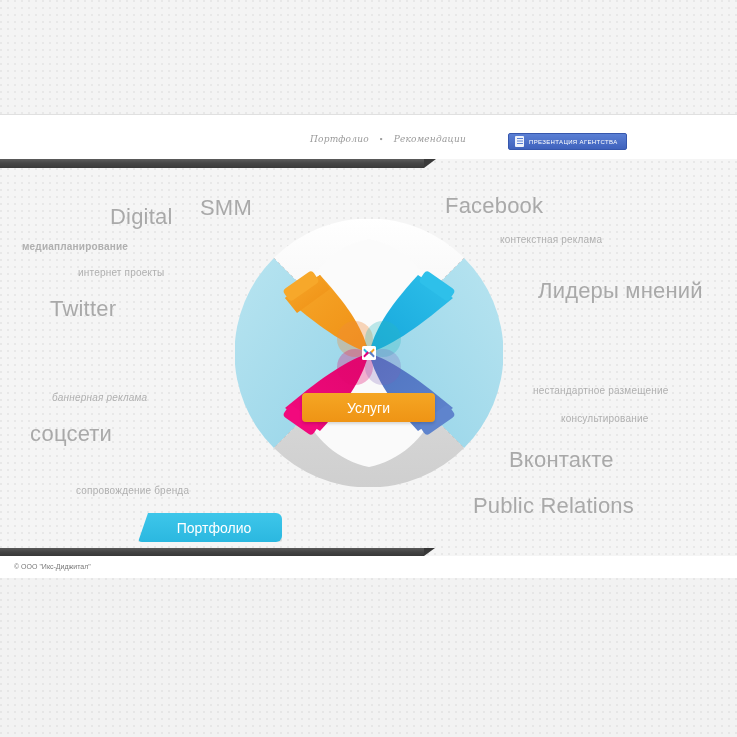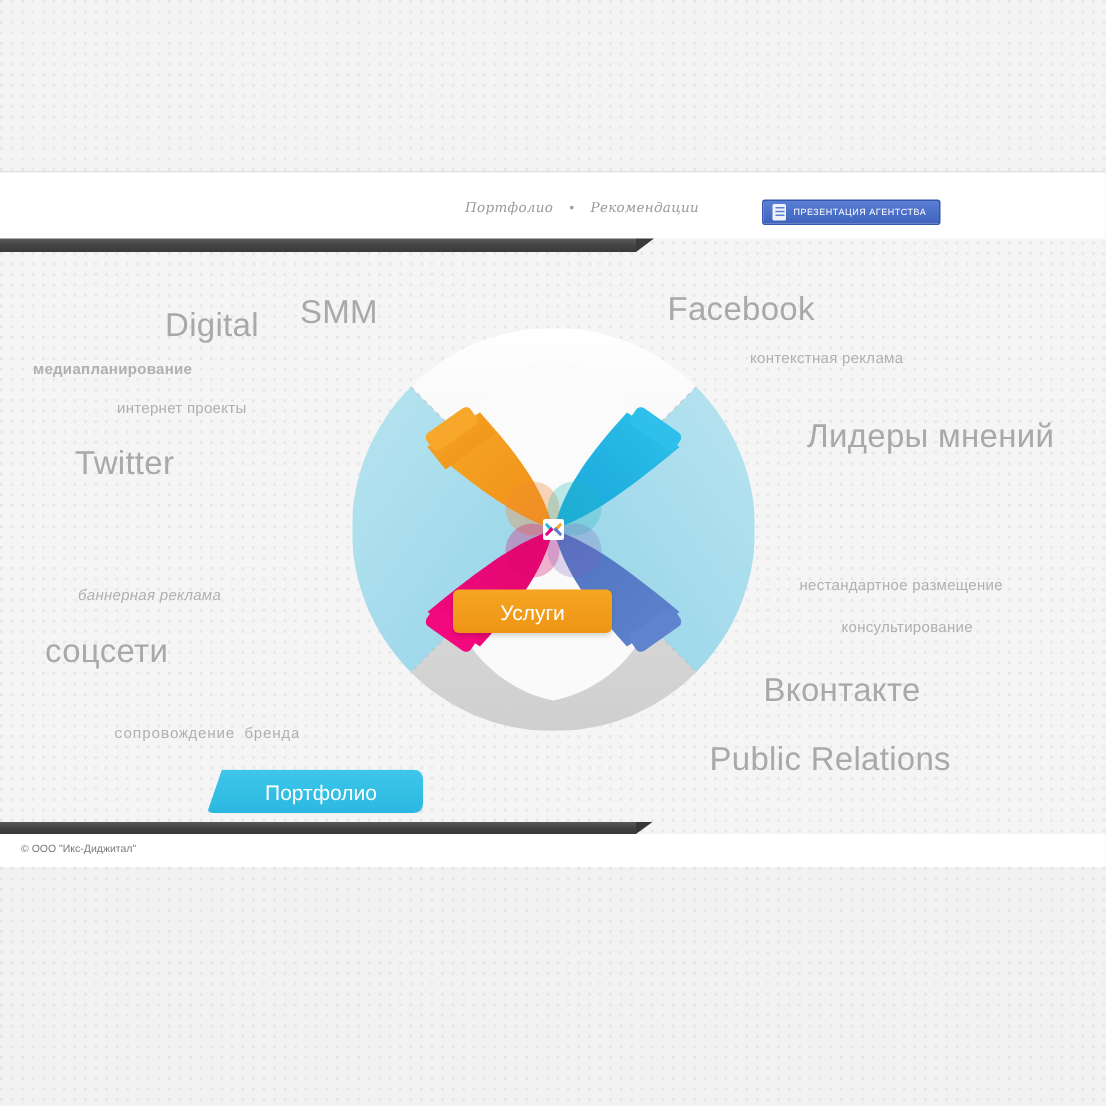--- a/index.html
+++ b/index.html
@@ -156,21 +156,21 @@
     position: absolute;
     display: flex; align-items: center; justify-content: center;
     color: #ffffff;
     font-size: 14px;
     white-space: nowrap;
     cursor: pointer;
     box-sizing: border-box;
   }
   #btn-services {
     left: 302px; top: 225px;
-    width: 106px; height: 29px;
+    width: 133px; height: 29px;
     background: linear-gradient(to bottom,#f5a623 0%,#ef9415 100%);
     border-radius: 4px;
     box-shadow: 0 2px 3px rgba(0,0,0,.14);
     justify-content: center;
   }
   #btn-contacts {
     left: 318px; top: 462px;
     width: 115px; height: 29px;
     background: linear-gradient(to bottom,#f2097d 0%,#e20871 100%);
     border-radius: 4px;
@@ -257,21 +257,21 @@
   <div id="stage">
 
     <div id="kw-layer">
         <div class="kw big" style="left: 200px; top: 27px;">SMM</div>
         <div class="kw big" style="left: 110px; top: 36px;">Digital</div>
         <div class="kw small" style="left: 22px; top: 73px; font-weight: bold;">медиапланирование</div>
         <div class="kw small" style="left: 78px; top: 99px;">интернет проекты</div>
         <div class="kw big" style="left: 50px; top: 128px;">Twitter</div>
         <div class="kw small" style="left: 52px; top: 224px; font-style: italic;">баннерная реклама</div>
         <div class="kw big" style="left: 30px; top: 253px;">соцсети</div>
-        <div class="kw small" style="left: 76px; top: 317px; font-family: Liberation Mono, monospace;">сопровождение бренда</div>
+        <div class="kw small" style="left: 76px; top: 317px;">сопровождение бренда</div>
         <div class="kw big" style="left: 445px; top: 25px;">Facebook</div>
         <div class="kw small" style="left: 500px; top: 66px;">контекстная реклама</div>
         <div class="kw big" style="left: 538px; top: 110px;">Лидеры мнений</div>
         <div class="kw small" style="left: 533px; top: 217px;">нестандартное размещение</div>
         <div class="kw small" style="left: 561px; top: 245px;">консультирование</div>
         <div class="kw big" style="left: 509px; top: 279px;">Вконтакте</div>
         <div class="kw big" style="left: 473px; top: 325px; text-align: center;">Public Relations</div>
       </div>
 
     <div id="diagram">

